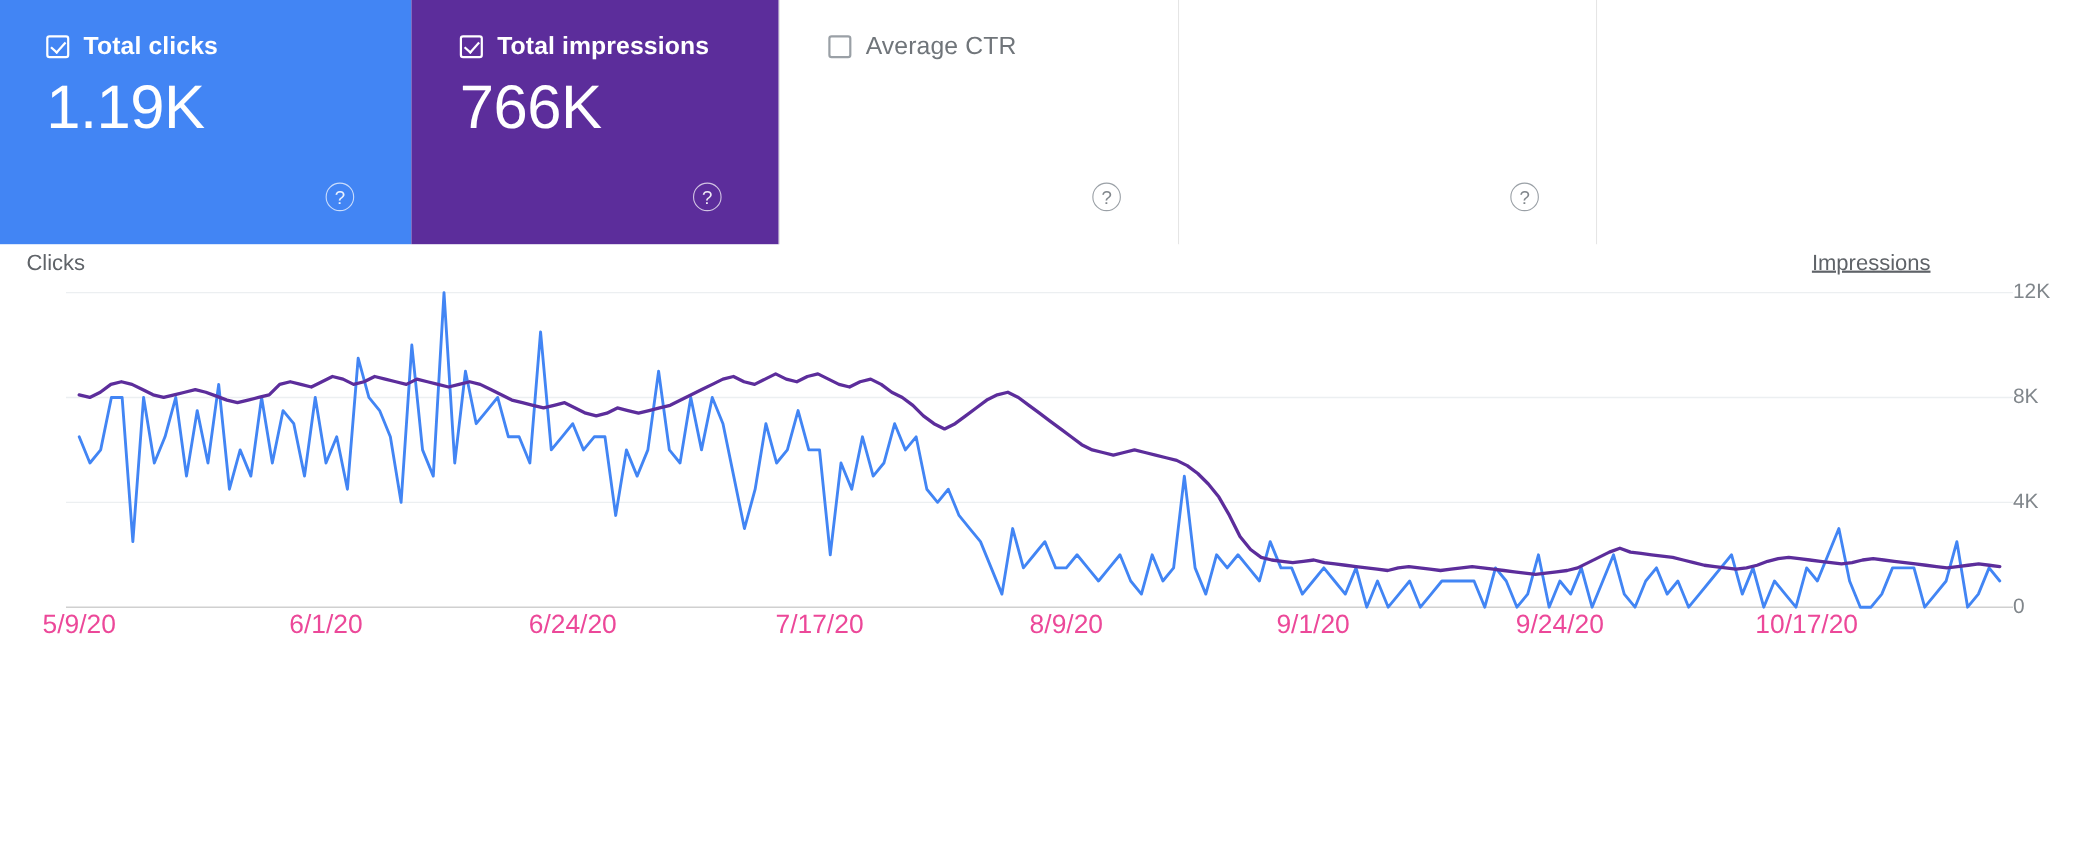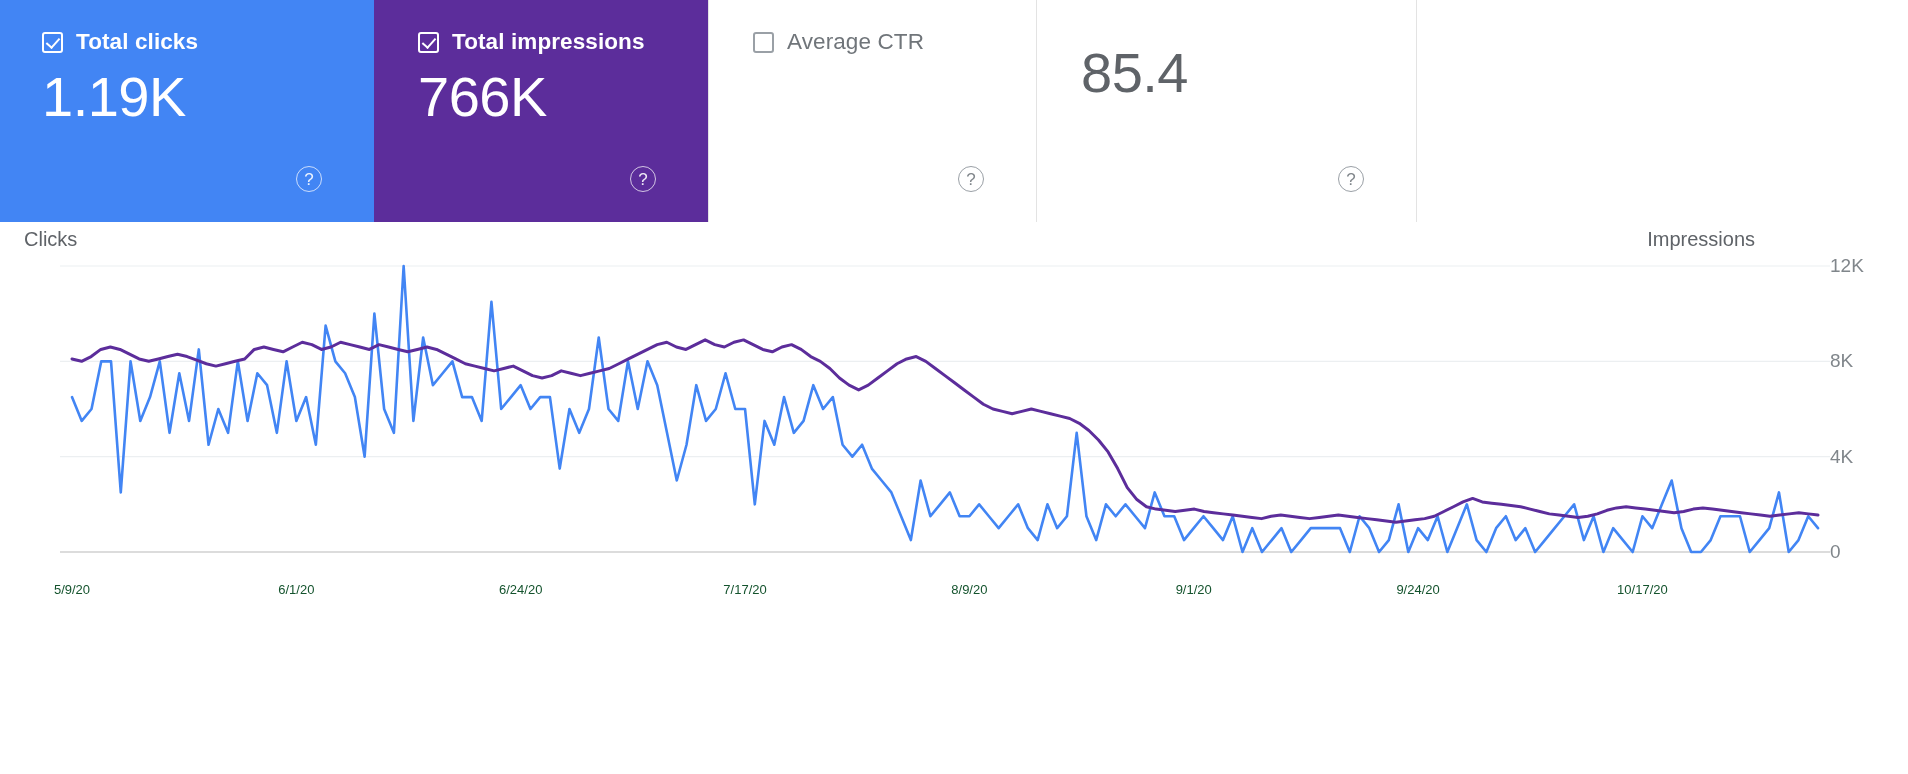--- a/index.html
+++ b/index.html
@@ -19,21 +19,21 @@
     display: flex; align-items: stretch;
   }
   .card {
     position: relative;
     box-sizing: border-box;
     height: 222px;
     padding: 30px 0 0 44px;
   }
   .card.clicks       { width: 374px; background: #4285f4; padding-left: 42px; }
   .card.impressions  { width: 334px; background: #5c2d9b; }
-  .card.ctr          { width: 329px; background: #ffffff; border-right: 1px solid #e3e3e3; }
+  .card.ctr          { width: 364px; background: #ffffff; border-right: 1px solid #e3e3e3; }
   .card.position     { width: 380px; background: #ffffff; border-right: 1px solid #e3e3e3; }
   .card.ctr  { border-left: 1px solid #e3e3e3; }
   .card.spacer { flex: 1 1 auto; background: #ffffff; }
 
   .card-head { display: flex; align-items: center; gap: 13px; height: 24px; }
   .cbx {
     width: 21px; height: 21px; box-sizing: border-box;
     border-radius: 3px; position: relative; flex: none;
   }
   .cbx.on  { border: 2.4px solid #ffffff; }
@@ -70,32 +70,32 @@
   .card.ctr .help, .card.position .help {
     border: 1.6px solid #9aa0a6; color: #80868b;
   }
 
   
   .chart-wrap { position: absolute; left:0; top: 222px; width: 1764px; height: 552px; }
   .axis-name {
     position: absolute; font-size: 20px; color: #5f6368; white-space: nowrap;
   }
   #clicks-axis-name { left: 24px; top: 6px; }
-  #impr-axis-name   { right: 9px;  top: 6px; }
+  #impr-axis-name   { right: 9px;  top: 6px; text-decoration: underline; }
 
   .ytick {
     position: absolute; font-size: 19px; color: #80868b;
     transform: translateY(-50%); white-space: nowrap;
   }
   .ytick.left  { right: 1838px; text-align: right; }
   .ytick.right { left: 1830px; text-align: left; }
 
   .xtick {
-    position: absolute; font-size: 13px; color: #14532d;
-    transform: translateX(-50%); white-space: nowrap; top: 360px;
+    position: absolute; font-size: 24px; color: #ec4899;
+    transform: translateX(-50%); white-space: nowrap; top: 332px;
   }
   svg.plot { position: absolute; left: 0; top: 0; }
 </style>
 </head>
 <body>
 
 <div id="app">
 
   <div class="cards">
 
@@ -119,21 +119,20 @@
 
     <div class="card ctr">
       <div class="card-head">
         <span class="cbx off"></span>
         <span class="card-label">Average CTR</span>
       </div>
       <div class="help">?</div>
     </div>
 
     <div class="card position">
-      <div class="card-value">85.4</div>
       <div class="help">?</div>
     </div>
 
     <div class="card spacer"></div>
   </div>
 
   <div class="chart-wrap">
     <div class="axis-name" id="clicks-axis-name">Clicks</div>
     <div class="axis-name" id="impr-axis-name">Impressions</div>
 

